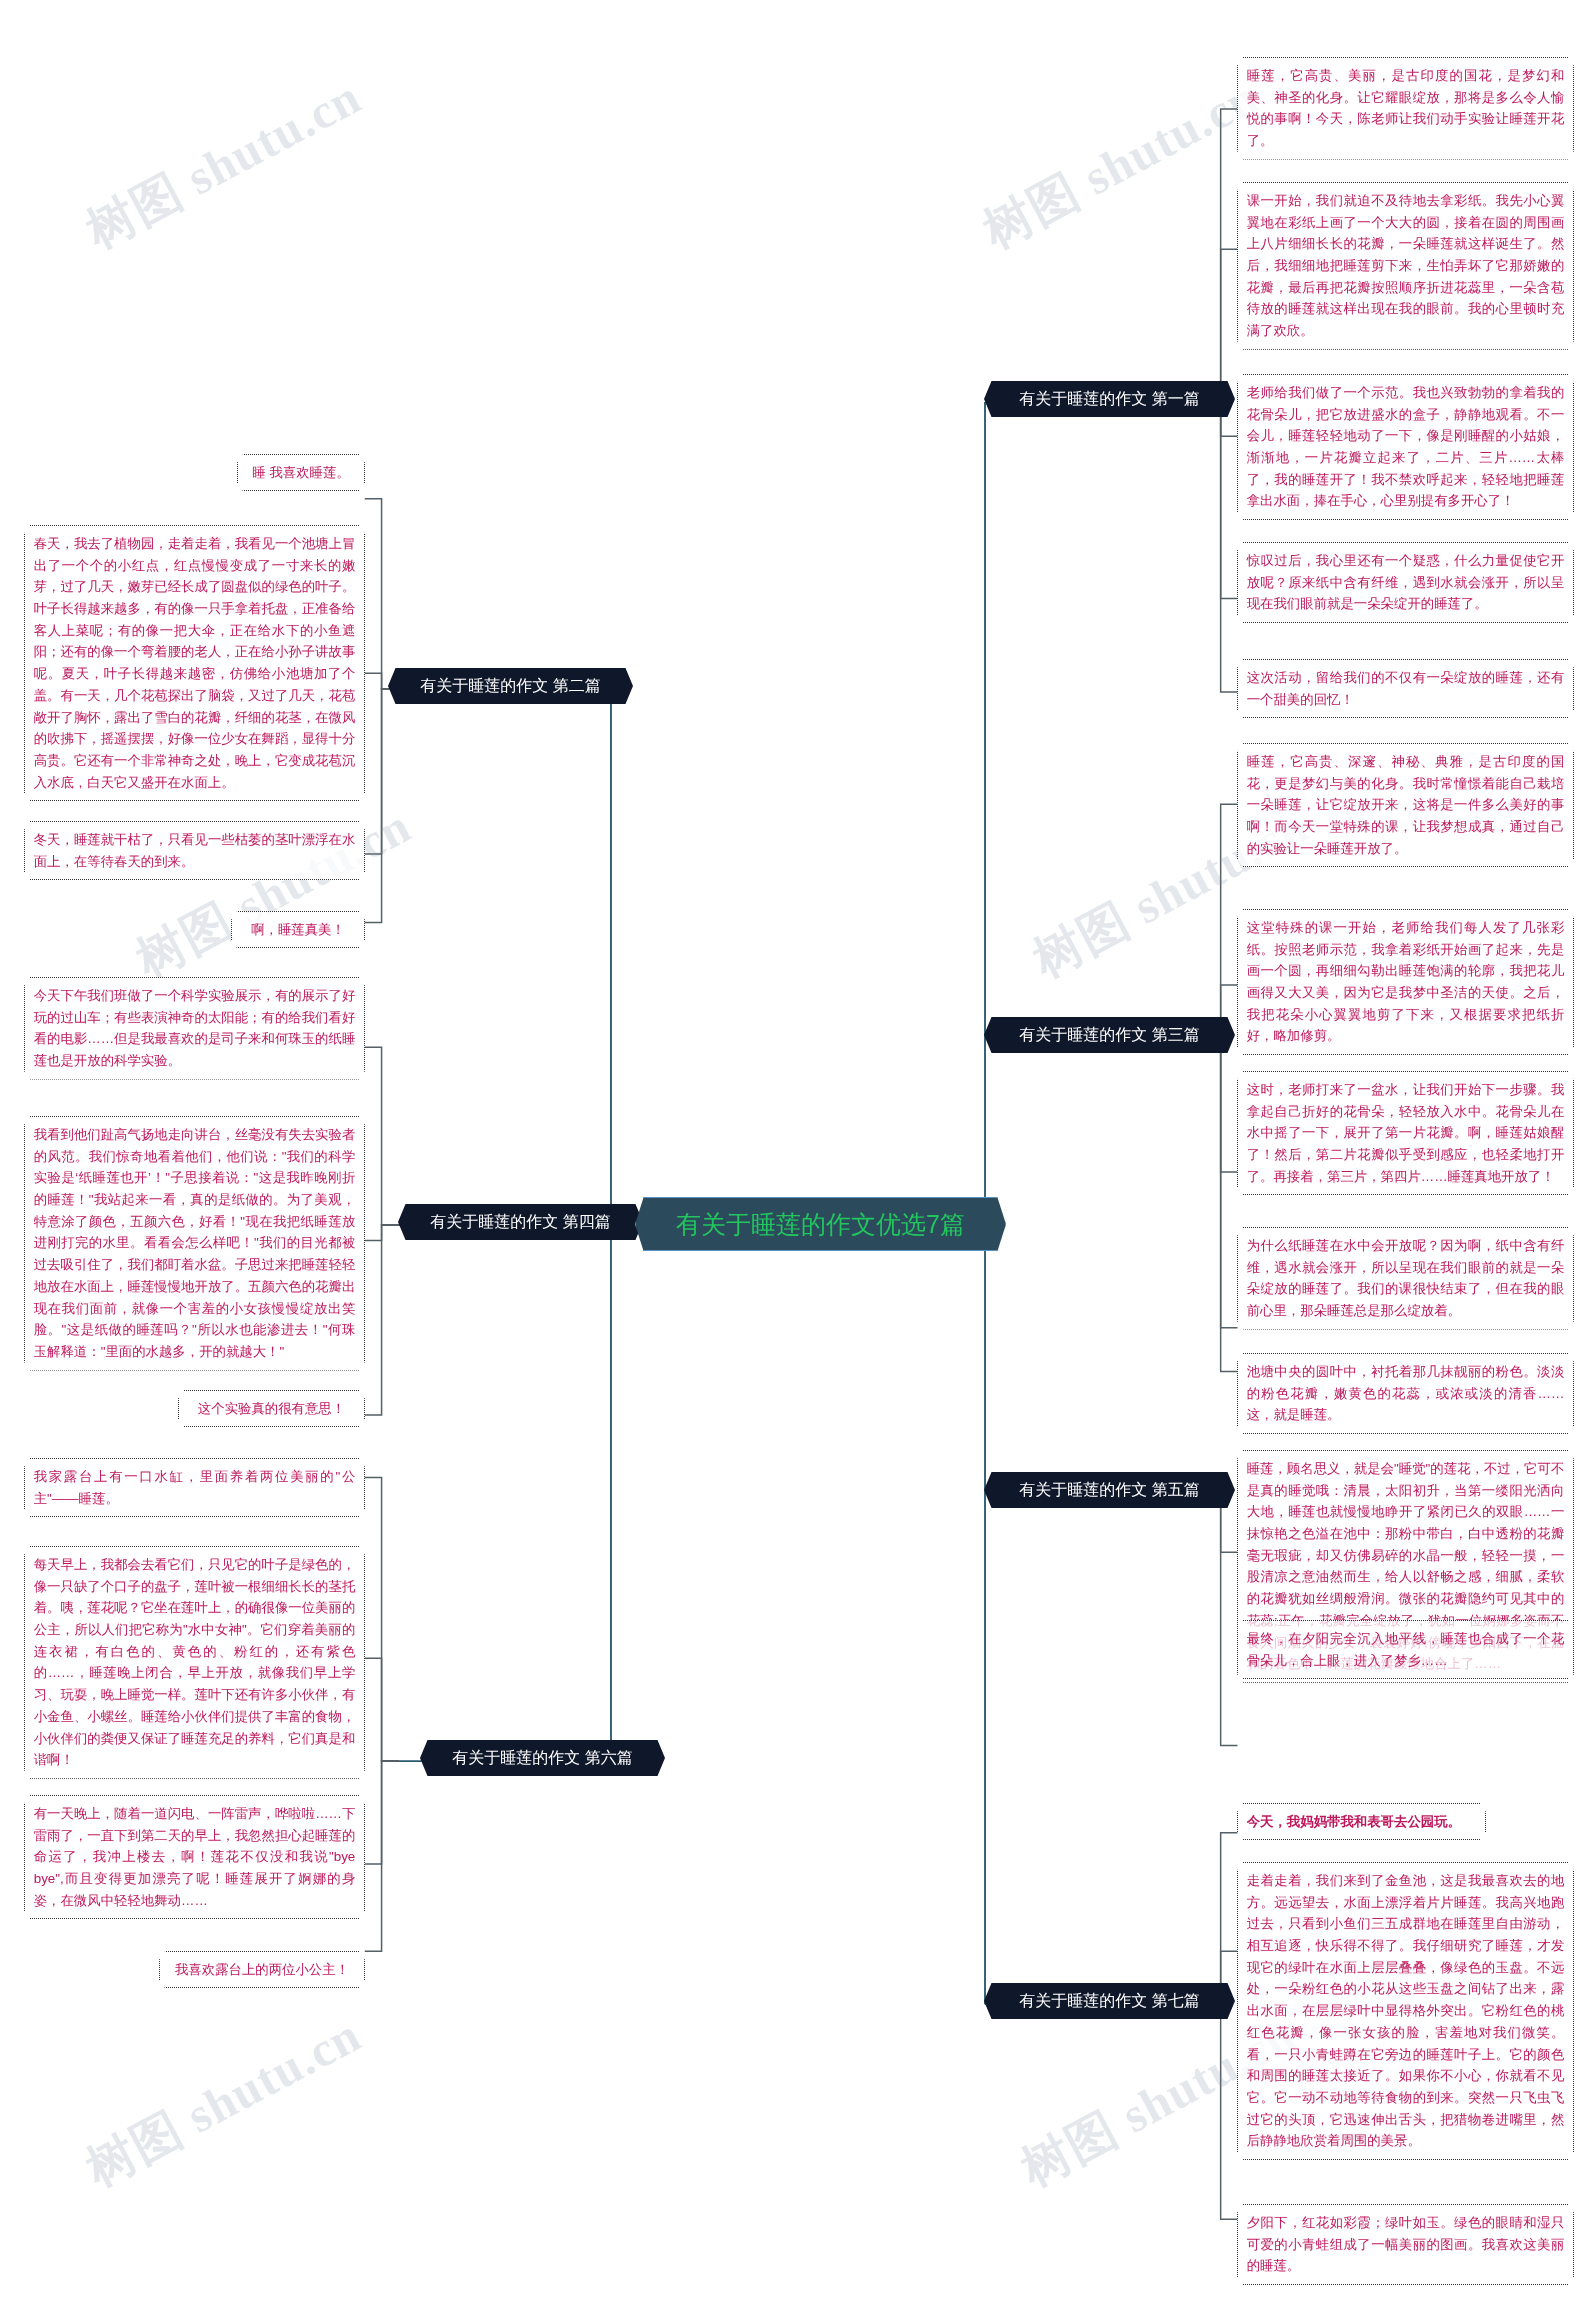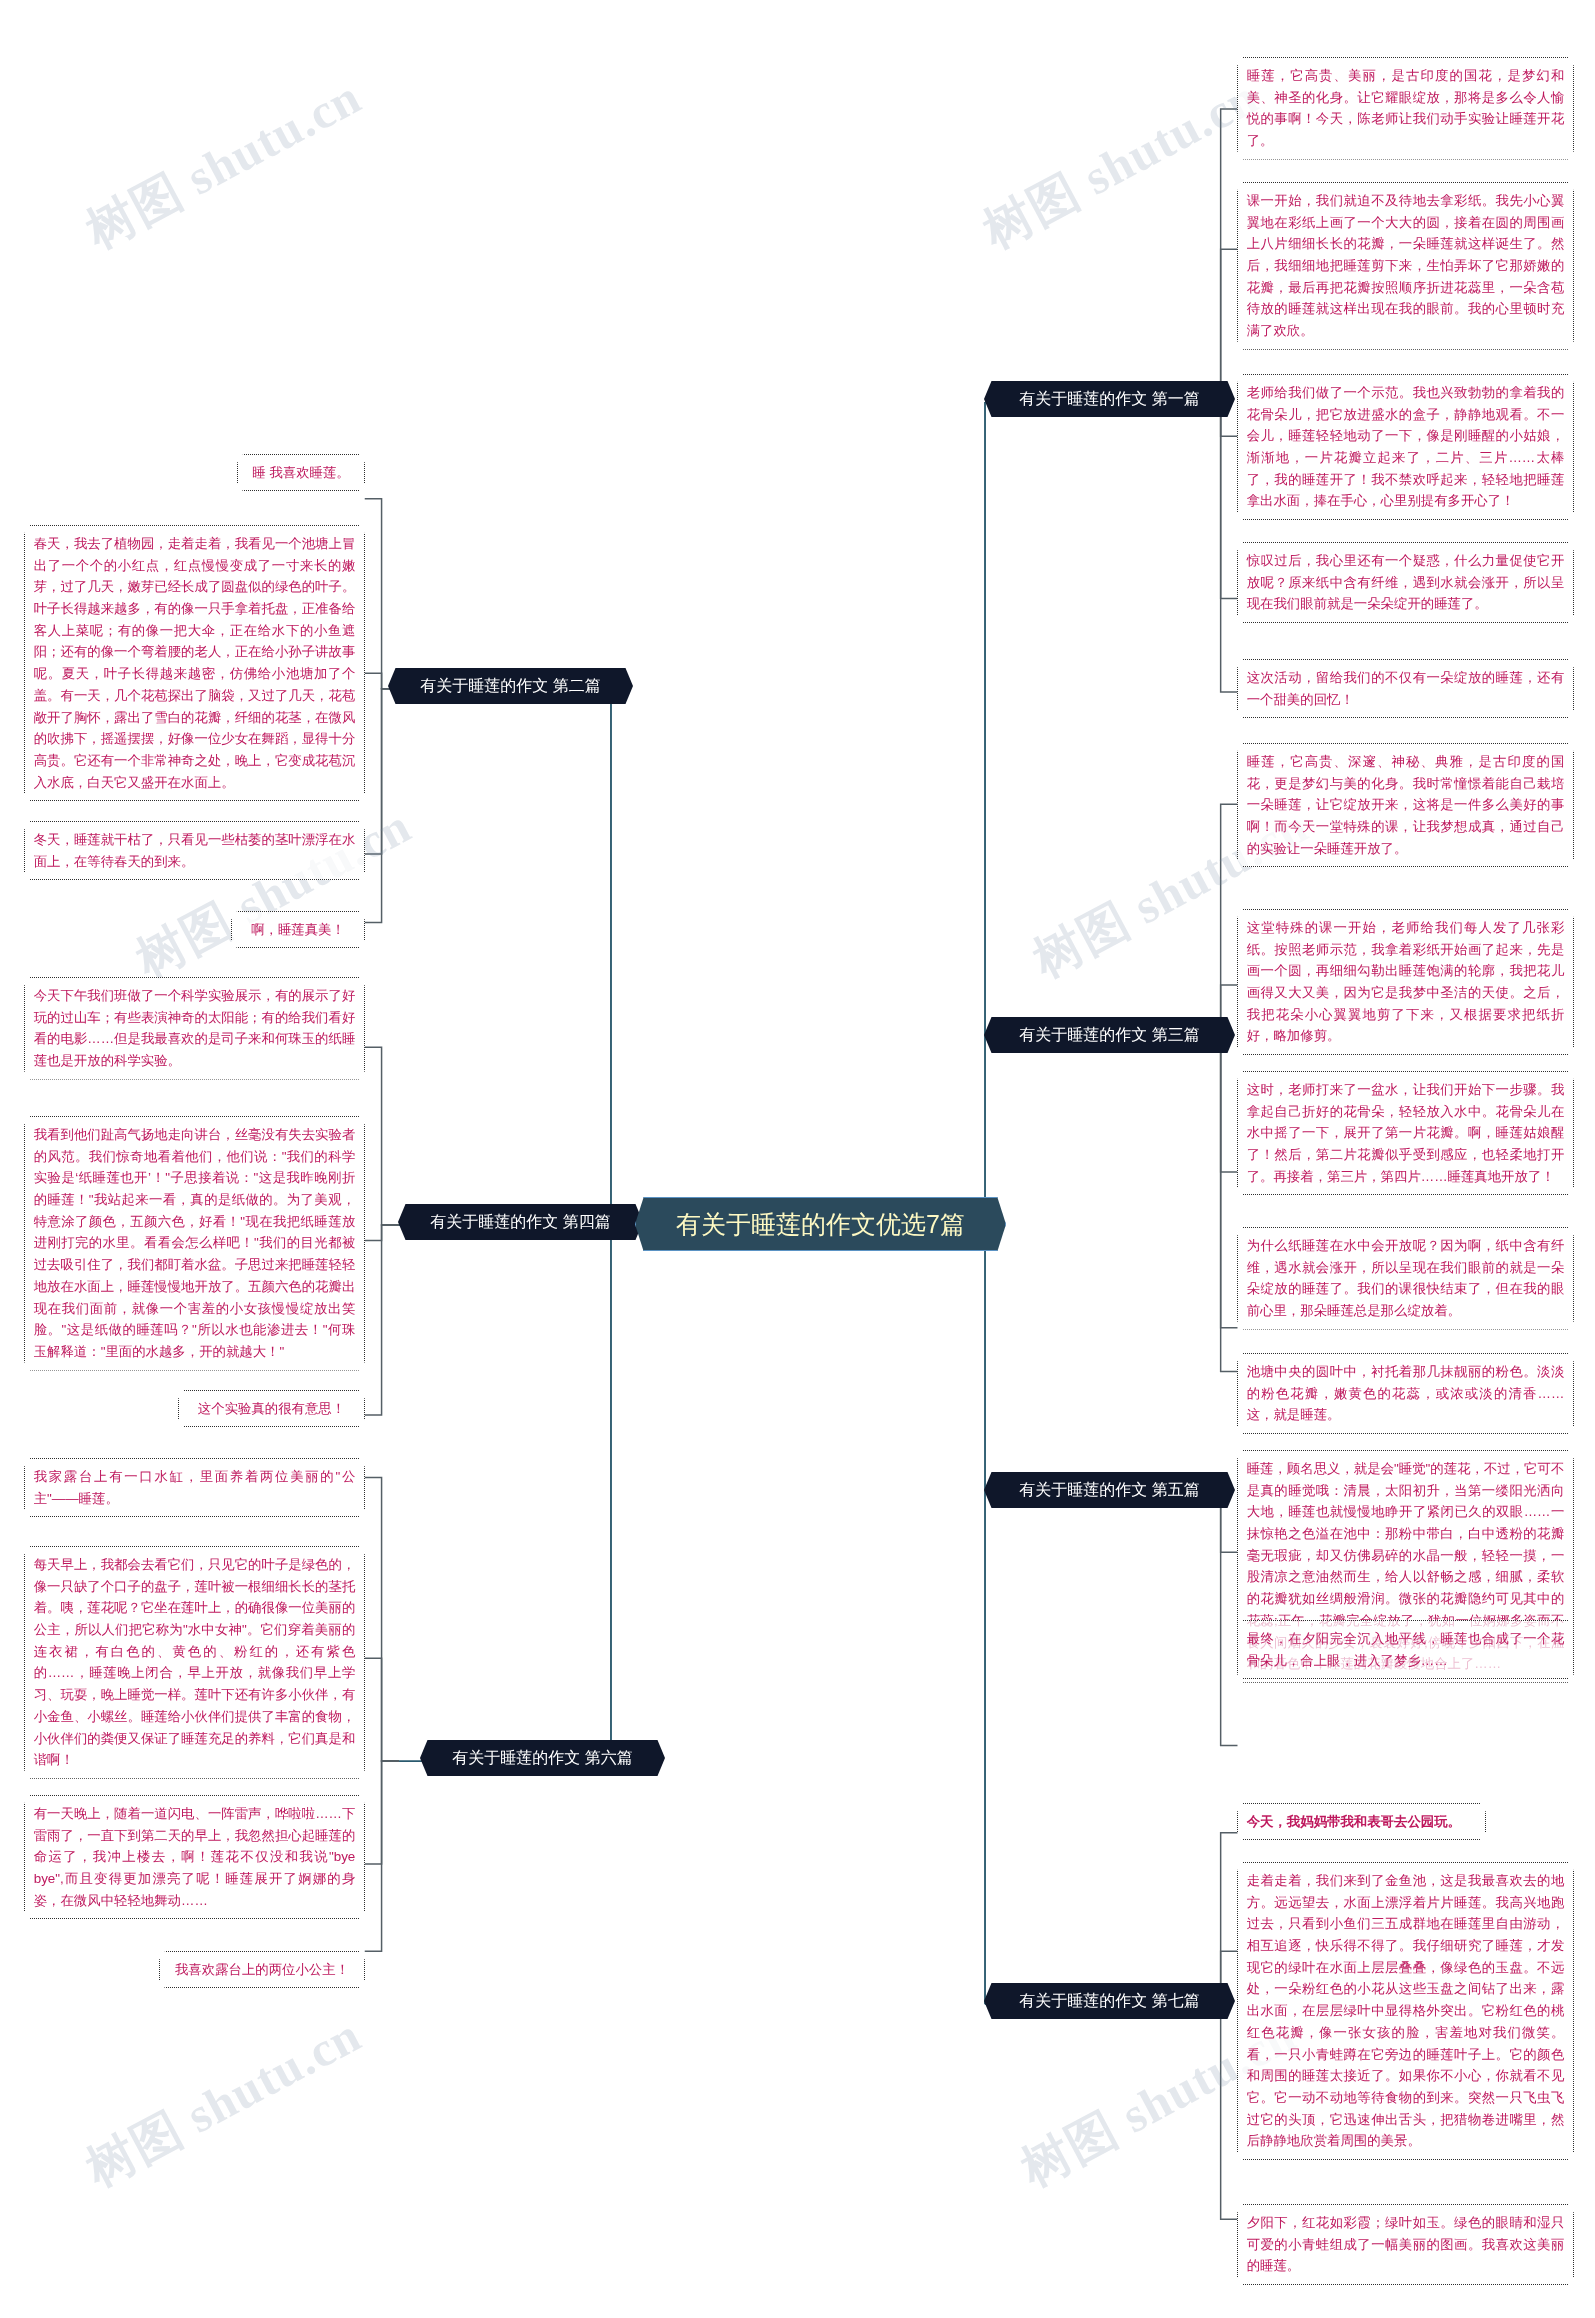--- a/index.html
+++ b/index.html
@@ -14,21 +14,21 @@
     font-family:"Liberation Serif","DejaVu Serif",serif;
     font-size:49px;font-weight:700;letter-spacing:1.2px;
     transform:rotate(-28deg);transform-origin:left top;
     white-space:nowrap;pointer-events:none;user-select:none;z-index:5;
   }
   
   #wires{position:absolute;left:0;top:0;width:1596px;height:2319px;z-index:1;pointer-events:none;}
   
   .central{
     position:absolute;z-index:40;
-    background:#2b4a5c;color:#fef9c3;
+    background:#2b4a5c;color:#22c55e;
     border:1.9px solid #5b93c4;
     font-size:25px;line-height:1;
     padding:13.7px 21px;white-space:nowrap;
     display:flex;align-items:center;justify-content:center;
     clip-path:polygon(8.7px 0,calc(100% - 8.7px) 0,100% 50%,calc(100% - 8.7px) 100%,8.7px 100%,0 50%);
   }
   
   .branch{
     position:absolute;z-index:30;
     background:#0f172a;color:#ffffff;

